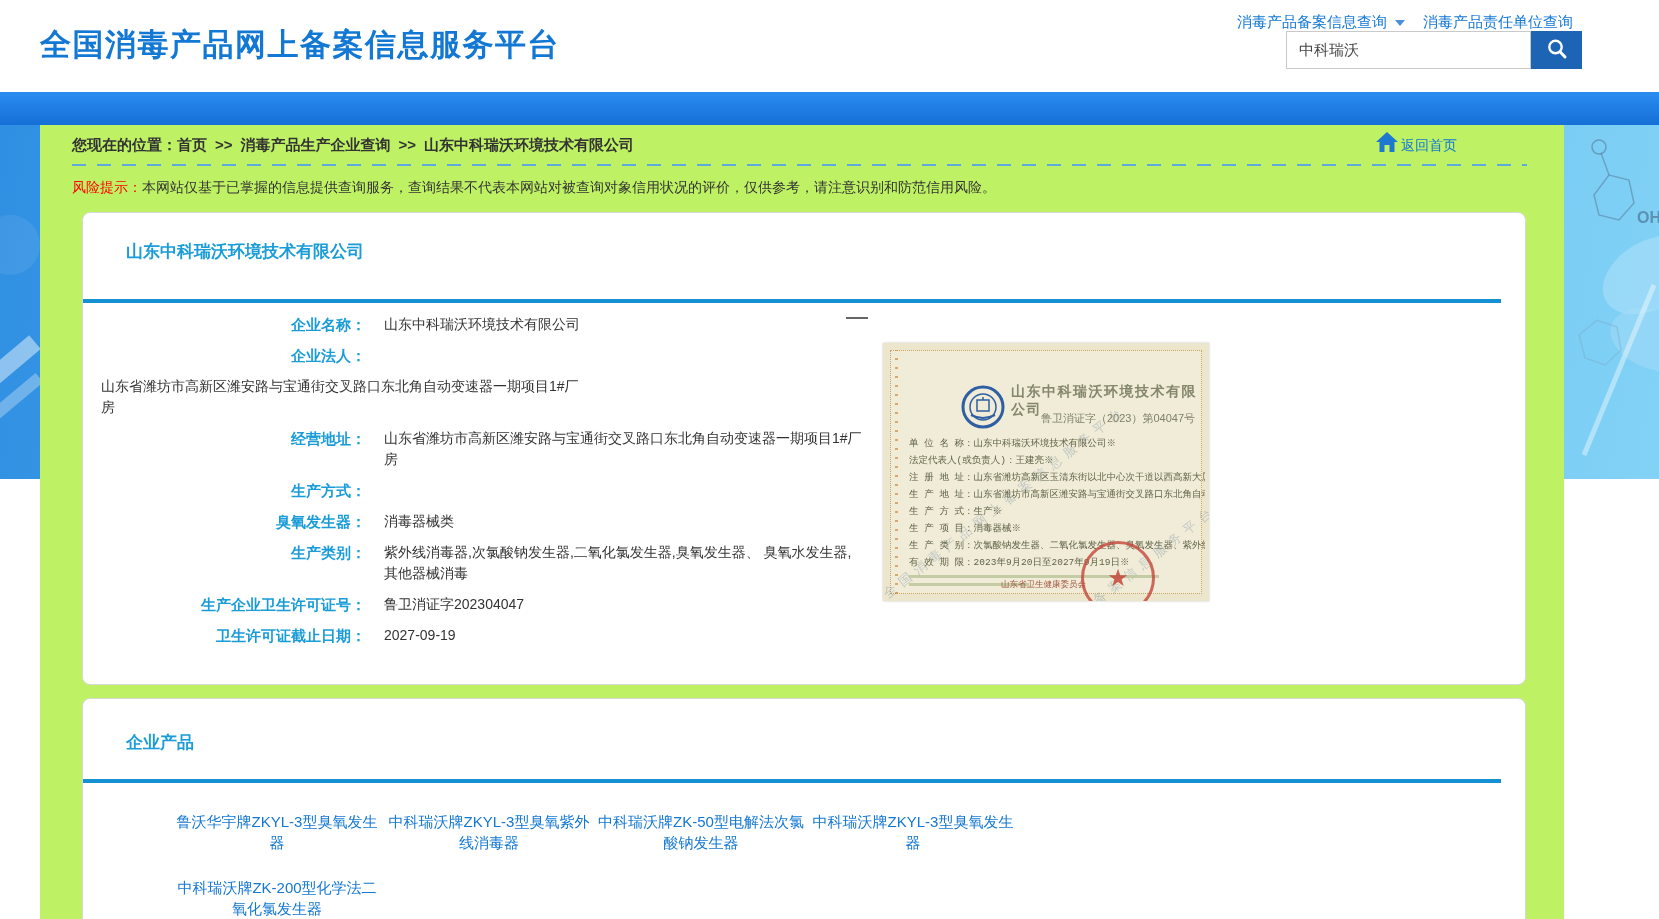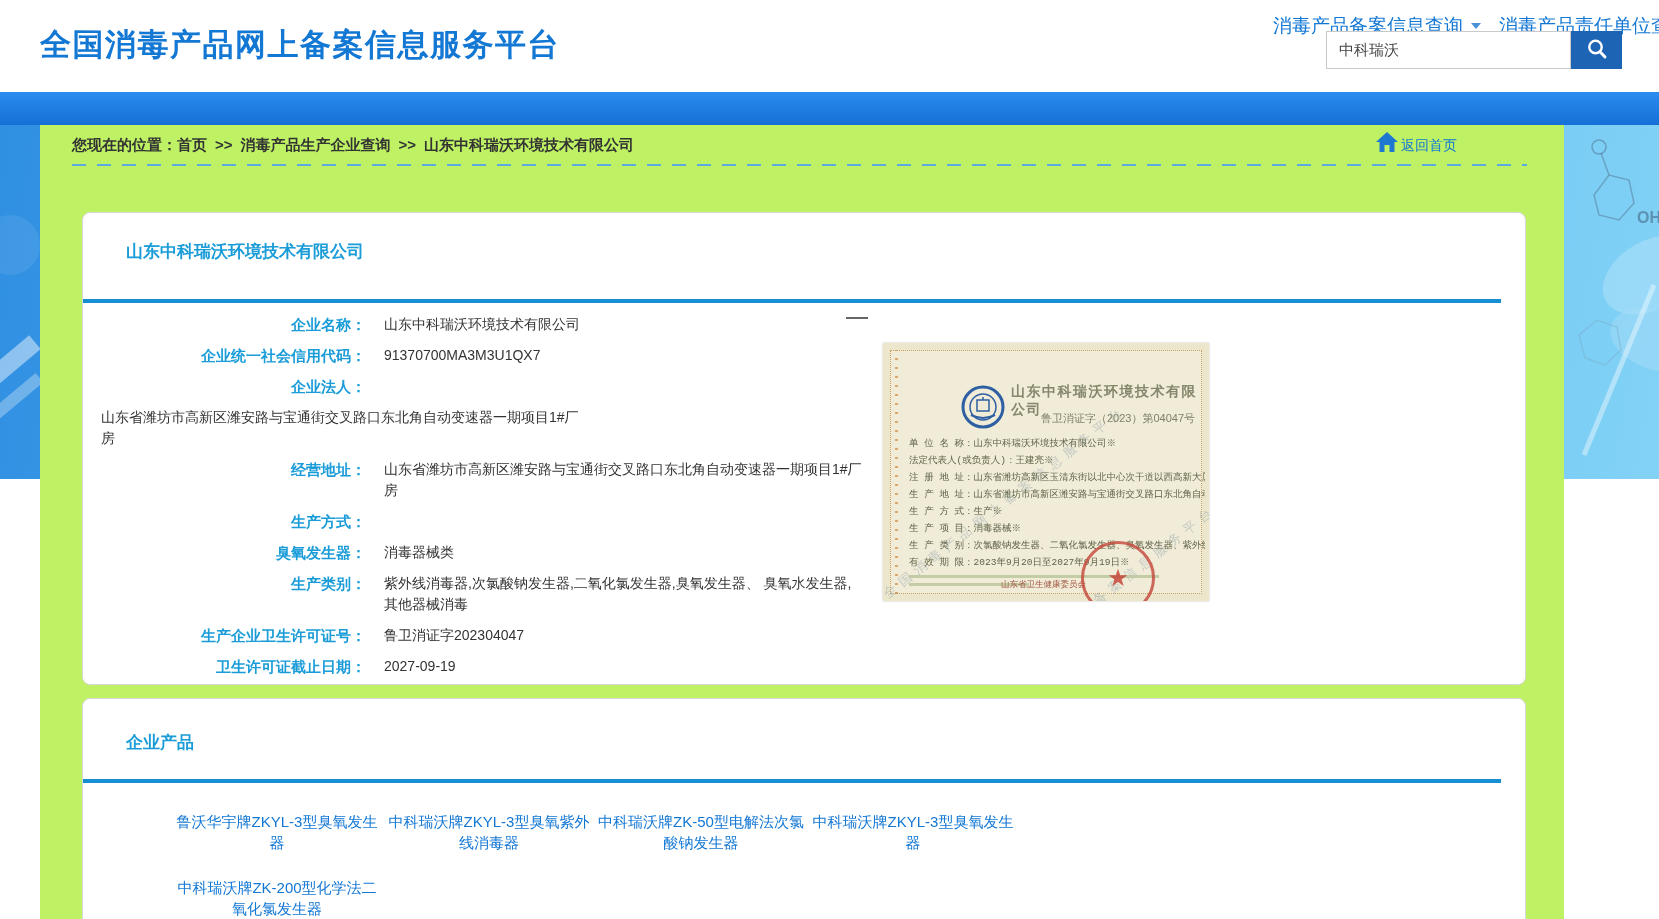--- a/index.html
+++ b/index.html
@@ -2,27 +2,27 @@
 <html><head>
 <meta charset="utf-8">
 <style>
   * { margin:0; padding:0; box-sizing:border-box; }
   body { font-family:"Liberation Sans","DejaVu Sans",sans-serif; background:#fff; }
   #page { position:relative; width:1659px; height:919px; background:#fff; overflow:hidden; }
 
   
   .site-title { position:absolute; left:40px; top:24px; font-size:31px; font-weight:bold;
     color:#1377d4; letter-spacing:1.5px; }
-  .top-nav { position:absolute; top:13px; left:1273px; width:340px; display:flex;
-    align-items:center; font-size:19px; color:#1377d4; white-space:nowrap; }
+  .top-nav { position:absolute; top:13px; left:1237px; width:340px; display:flex;
+    align-items:center; font-size:15px; color:#1377d4; white-space:nowrap; }
   .top-nav a { color:#1377d4; text-decoration:none; cursor:pointer; }
   .caret { display:inline-block; margin:0 18px 0 8px; width:0; height:0;
     border-left:5px solid transparent; border-right:5px solid transparent;
     border-top:6px solid #4a90d9; }
-  .search-box { position:absolute; left:1326px; top:31px; width:296px; height:38px; display:flex; }
+  .search-box { position:absolute; left:1286px; top:31px; width:296px; height:38px; display:flex; }
   .search-box input { width:286px; height:38px; border:1px solid #c9c9c9; outline:none;
     padding:0 12px; font-size:15px; color:#444; font-family:inherit; }
   .search-btn { width:60px; height:38px; background:#1d64b5; border:none; cursor:pointer;
     display:flex; align-items:center; justify-content:center; }
 
   
   .band { position:absolute; left:0; top:92px; width:1659px; height:33px;
     background:linear-gradient(180deg,#2априо 0%,#1b7ce9 100%);
     background:linear-gradient(180deg,#2b8cf0,#156fd6); }
   .bg-strip { position:absolute; left:0; top:125px; width:1659px; height:354px;
@@ -147,35 +147,34 @@
       <span>
         <svg width="24" height="22" viewBox="0 0 24 22">
           <path d="M12 1 L23 11 L19.5 11 L19.5 21 L14.5 21 L14.5 14 L9.5 14 L9.5 21 L4.5 21 L4.5 11 L1 11 Z" fill="#1e78d0"></path>
         </svg>
       </span>
       <span class="home-label">返回首页</span>
     </a>
 
     <div class="dashed-sep"></div>
 
+    <div class="risk-line">
+      <span class="risk-label">风险提示：</span><span>本网站仅基于已掌握的信息提供查询服务，查询结果不代表本网站对被查询对象信用状况的评价，仅供参考，请注意识别和防范信用风险。</span>
+    </div>
 
     <div class="card" id="company-card">
       <div class="card-title">山东中科瑞沃环境技术有限公司</div>
       <div class="card-divider"></div>
 
       <div class="fields">
   <div class="field-row">
     <div class="field-label">企业名称：</div>
     <div class="field-value">山东中科瑞沃环境技术有限公司</div>
   </div>
 
-  <div class="field-row">
-    <div class="field-label">企业统一社会信用代码：</div>
-    <div class="field-value">91370700MA3M3U1QX7</div>
-  </div>
 
   <div class="field-row">
     <div class="field-label">企业法人：</div>
   </div>
 
   <div class="field-row">
     <div class="field-value">山东省潍坊市高新区潍安路与宝通街交叉路口东北角自动变速器一期项目1#厂房</div>
   </div>
 
   <div class="field-row">

